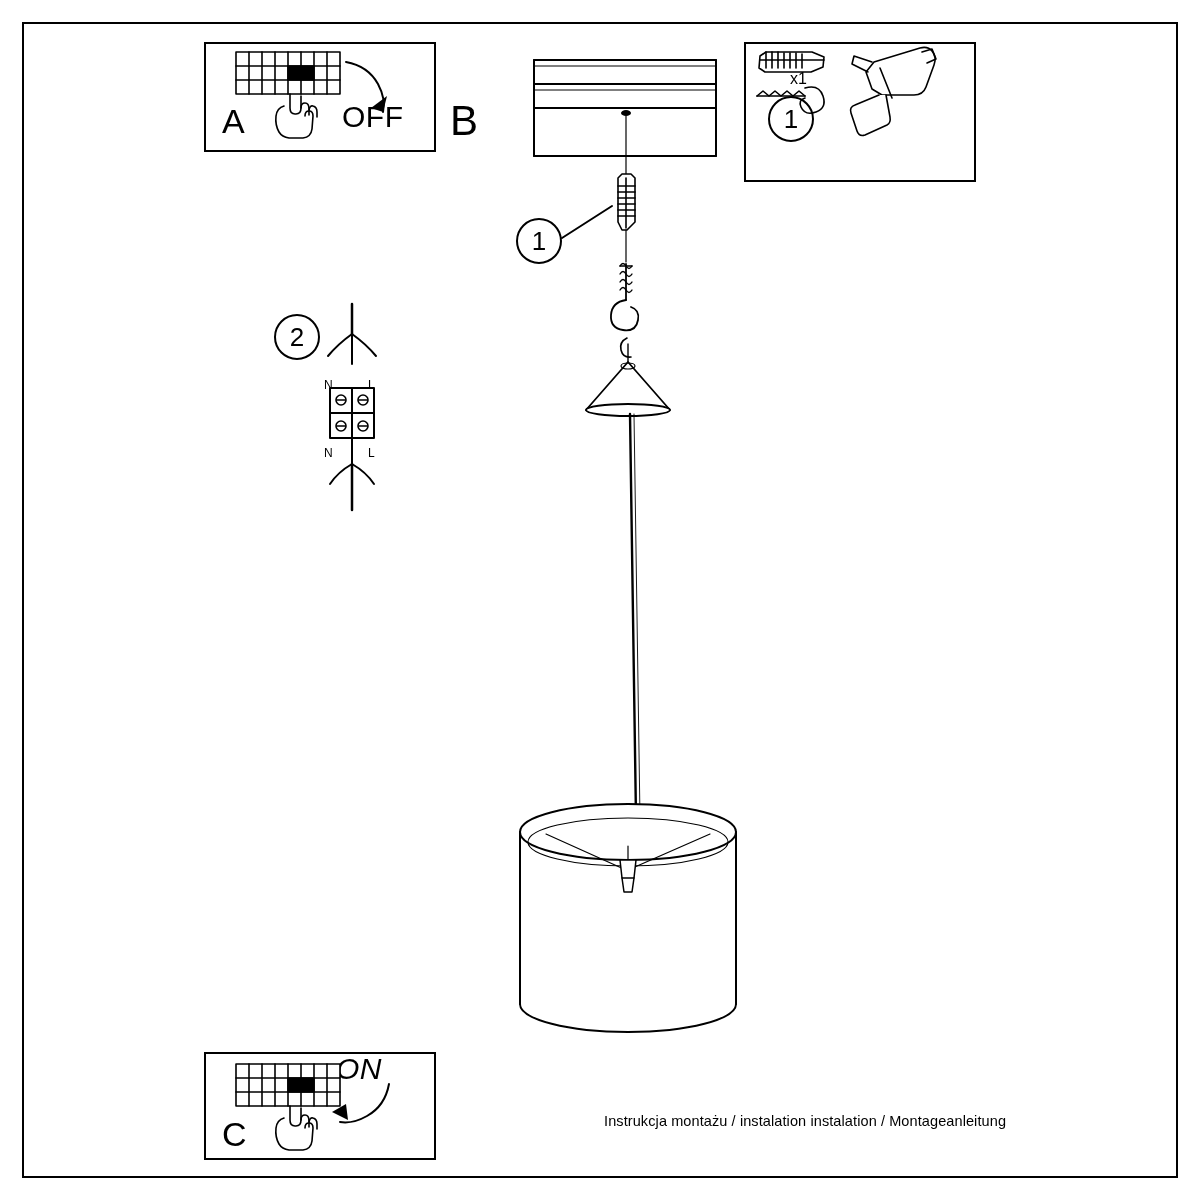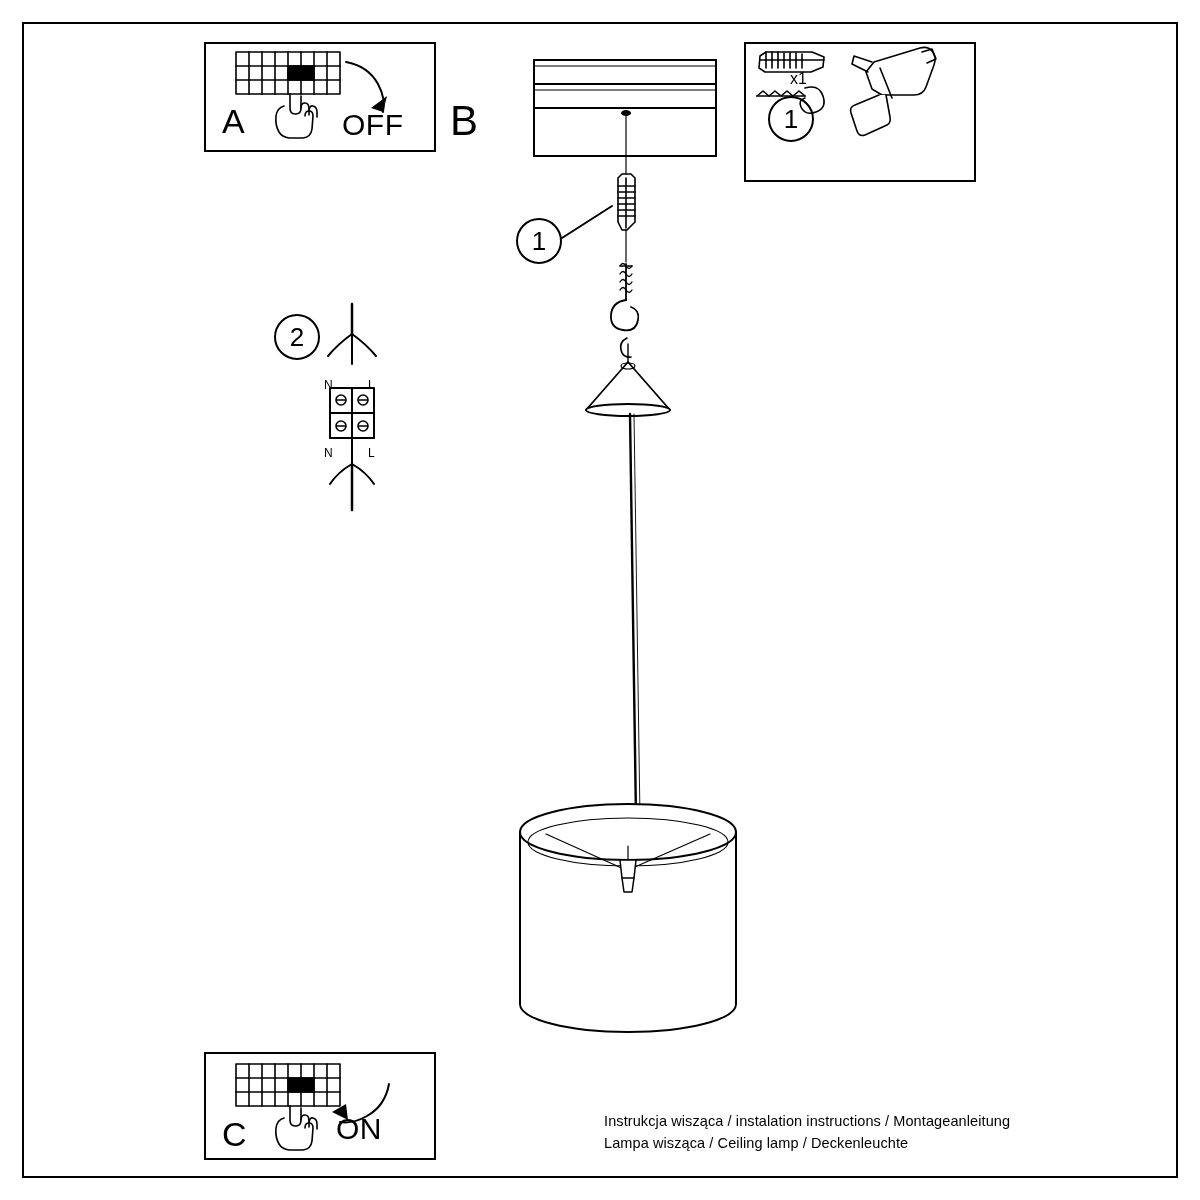--- a/index.html
+++ b/index.html
@@ -45,22 +45,22 @@
   }
   .label-a { left: 222px; top: 104px; }
   .label-b { left: 450px; top: 100px; font-size: 42px; }
   .label-c { left: 222px; top: 1117px; }
 
   .word {
     position: absolute;
     font-size: 30px;
     letter-spacing: 0.5px;
   }
-  .word-off { left: 342px; top: 100px; margin-top: 8px; }
-  .word-on { left: 336px; top: 1112px; }
+  .word-off { left: 342px; top: 100px; }
+  .word-on { left: 336px; top: 1052px; font-style: italic; }
 
   .circle-num {
     position: absolute;
     width: 46px;
     height: 46px;
     border: 2px solid #000;
     border-radius: 50%;
     display: flex;
     align-items: center;
     justify-content: center;
@@ -119,22 +119,21 @@
 
   <div class="circle-num circ-1-main">1</div>
   <div class="circle-num circ-2-main">2</div>
 
   <div class="nl-label" style="left:324px; top:378px;">N</div>
   <div class="nl-label" style="left:368px; top:378px;">L</div>
   <div class="nl-label" style="left:324px; top:446px;">N</div>
   <div class="nl-label" style="left:368px; top:446px;">L</div>
 
   <div class="footer">
-    <div>Instrukcja wisząca / instalation instructions / Montageanleitung</div>
-    <div>Lampa wisząca / Ceiling lamp / Deckenleuchte</div>
+    <div>Instrukcja montażu / instalation instalation / Montageanleitung</div>
   </div>
 
   <svg class="ov" viewBox="0 0 1200 1200" xmlns="http://www.w3.org/2000/svg">
     <g fill="none" stroke="#000" stroke-width="1.6" stroke-linecap="round" stroke-linejoin="round">
 
       <g>
         <rect x="236" y="52" width="104" height="42" fill="#fff"></rect>
         <line x1="236" y1="66" x2="340" y2="66"></line>
         <line x1="236" y1="80" x2="340" y2="80"></line>
         <line x1="249" y1="52" x2="249" y2="94"></line>

